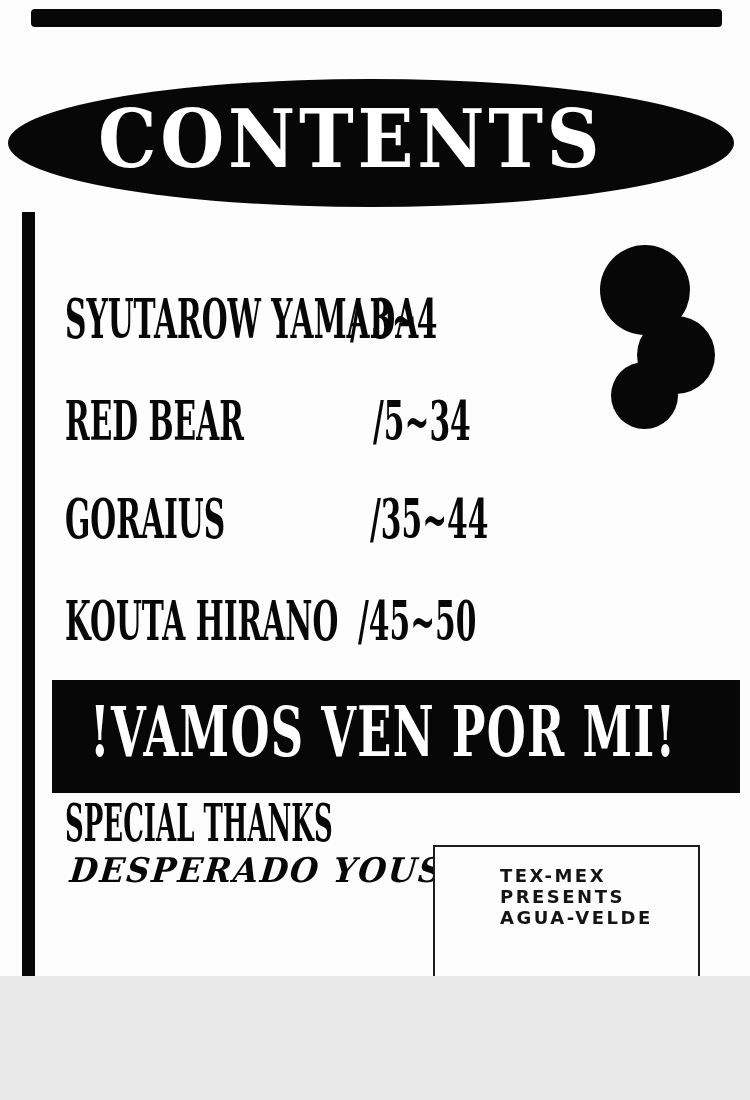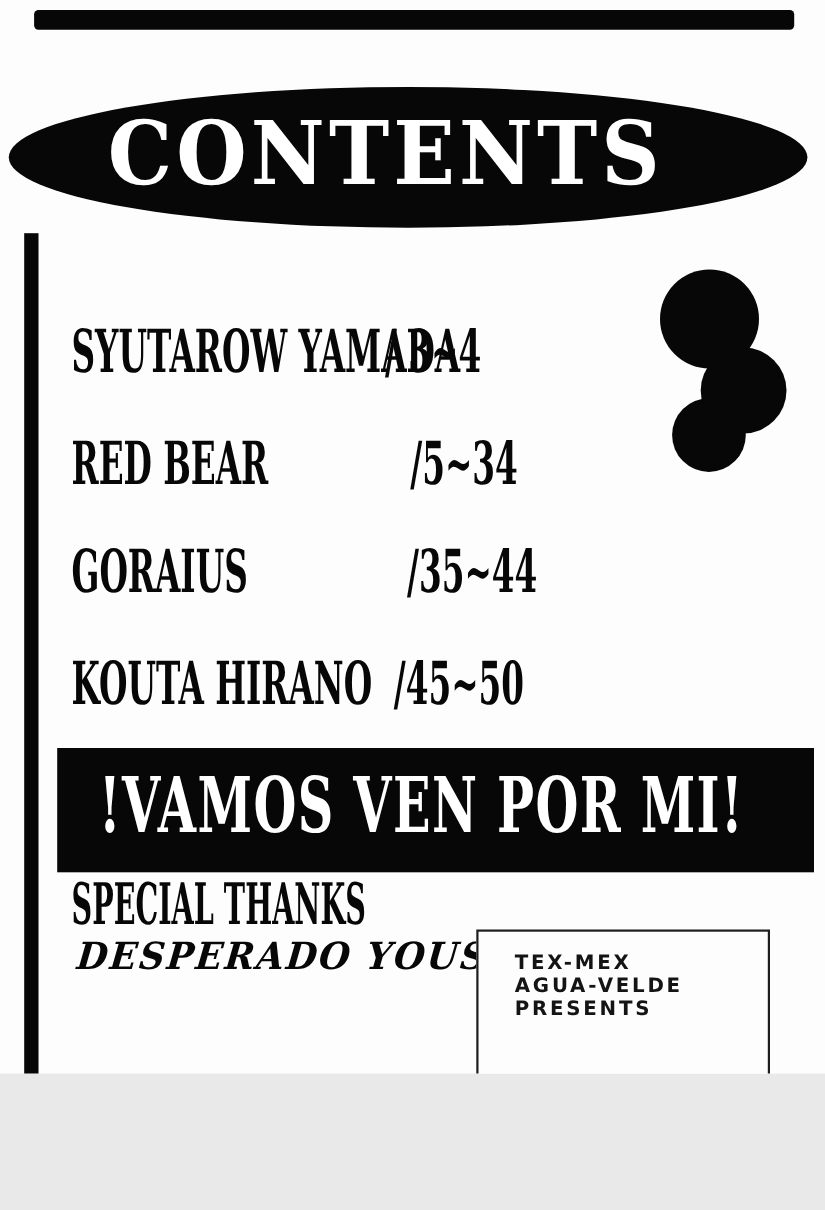--- a/index.html
+++ b/index.html
@@ -63,20 +63,21 @@
   
   #presents-box{
     position:absolute;left:433px;top:845px;width:267px;height:201px;
     border:2px solid #1d1d1d;background:#fdfdfd;box-sizing:border-box;
     padding:18px 0 0 33px;
   }
   .box-line{
     font-family:"DejaVu Sans", sans-serif;font-weight:bold;
     font-size:18px;line-height:21px;letter-spacing:2.5px;color:#141414;
     white-space:nowrap;
+    margin-left:32px;
   }
   #box-date{margin-top:30px;}
 </style>
 </head>
 <body>
 
 <div id="page">
 
   <div id="top-bar" class="ink"></div>
 
@@ -108,19 +109,19 @@
 
   <div id="banner" class="ink">
     <span class="t slab">!VAMOS VEN POR MI!</span>
   </div>
 
   <span id="thanks-label" class="slab">SPECIAL THANKS</span>
   <span id="thanks-name" class="slab">DESPERADO YOUSUKE</span>
 
   <div id="presents-box">
     <div class="box-line">TEX-MEX</div>
+    <div class="box-line">PRESENTS</div>
     <div class="box-line">AGUA-VELDE</div>
-    <div class="box-line">PRESENTS</div>
   </div>
 
   <div id="bottom-bar" class="ink"></div>
 
 </div>
 
 </body></html>

